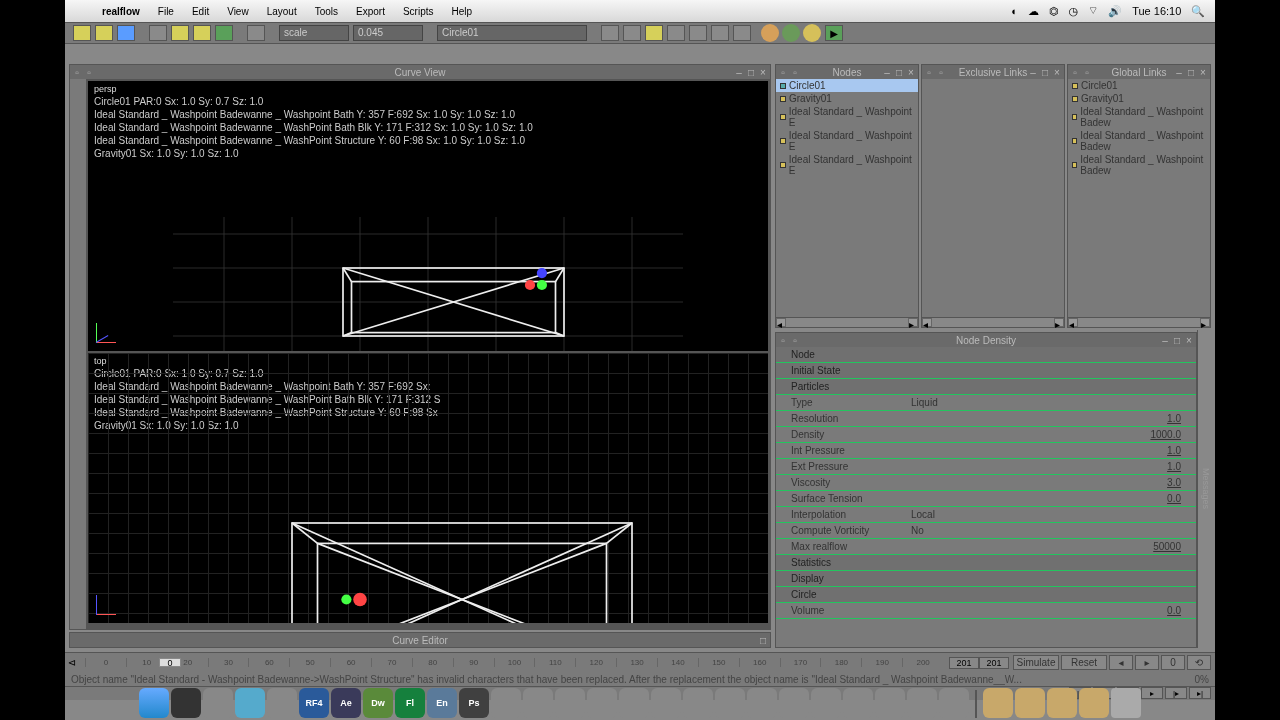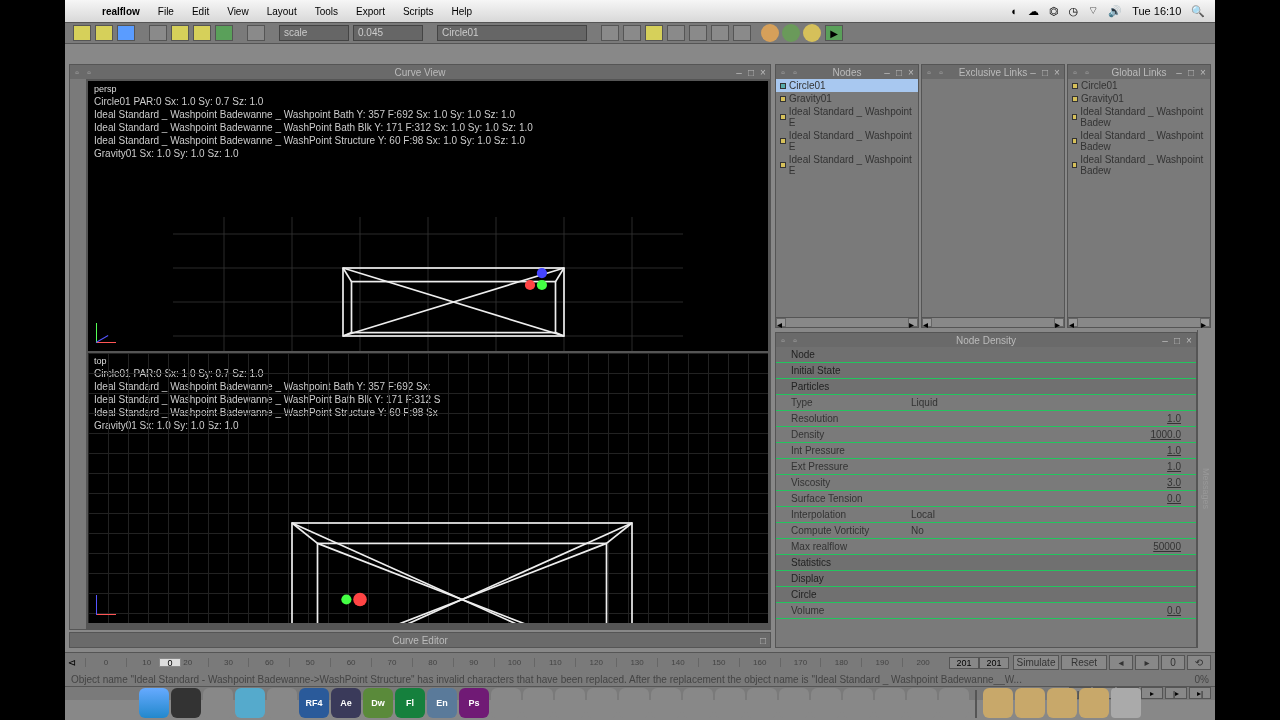--- a/index.html
+++ b/index.html
@@ -104,21 +104,21 @@
 .playrow{position:absolute;left:0;right:0;bottom:20px;height:14px;background:#7a7a7a;border-top:1px solid #555;display:flex;justify-content:flex-end;gap:2px;padding:0 4px;}
 .pbtn{width:22px;height:12px;background:#888;border:1px solid #555;display:flex;align-items:center;justify-content:center;font-size:8px;}
 
 
 .dock { position:absolute; left:0; right:0; bottom:0; height:40px; display:flex; align-items:flex-end; justify-content:center; gap:2px; padding-bottom:2px;}
 .dicon{ width:30px;height:30px;border-radius:6px;display:flex;align-items:center;justify-content:center;font-size:9px;font-weight:bold;color:#fff;}
 .dicon.finder{background:linear-gradient(#6af,#28c);}
 .dicon.dash{background:#333;}
 .dicon.rf{background:#2a5a9a;}
 .dicon.safari{background:#5ac;}
-.dicon.ae{background:#3a3a5a;} .dicon.dw{background:#5a8a3a;} .dicon.fl{background:#15803d;} .dicon.en{background:#5a7a9a;} .dicon.ps{background:#701a75;text-align:right;}
+.dicon.ae{background:#3a3a5a;} .dicon.dw{background:#5a8a3a;} .dicon.fl{background:#15803d;} .dicon.en{background:#5a7a9a;} .dicon.ps{background:#404040;text-align:right;}
 .dicon.other{background:#888;}
 .dicon.folder{background:#c8a86a;}
 .dtrash{width:30px;height:30px;background:#aaa;border-radius:4px;}
 .dsep{width:2px;height:28px;background:#555;margin:0 4px;}
 
 .vp svg{position:absolute;inset:0;}
 </style>
 </head>
 <body>
 

